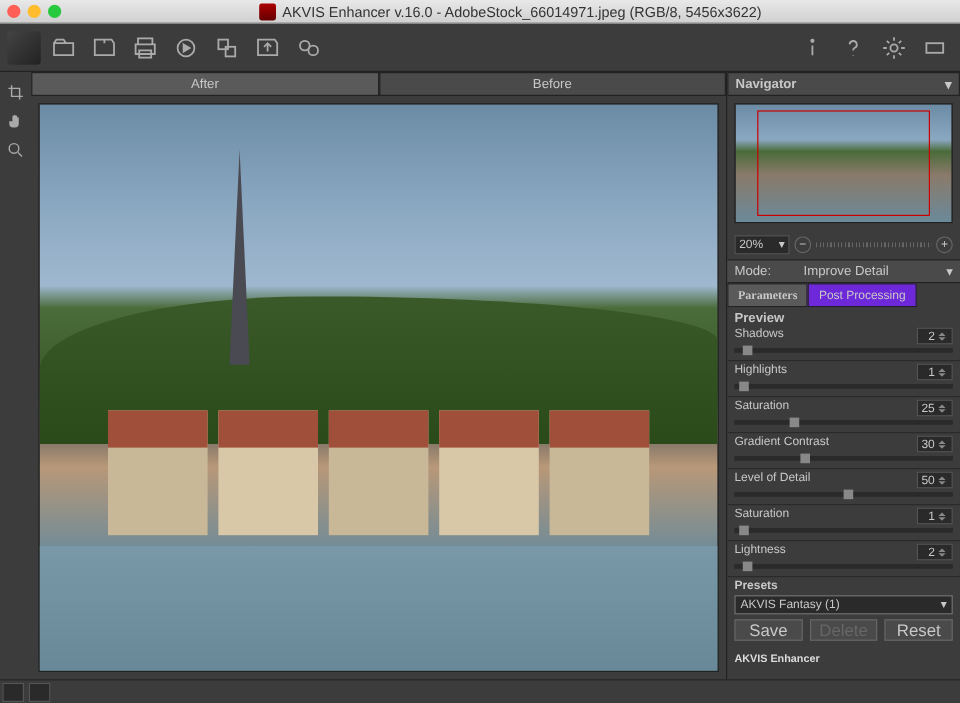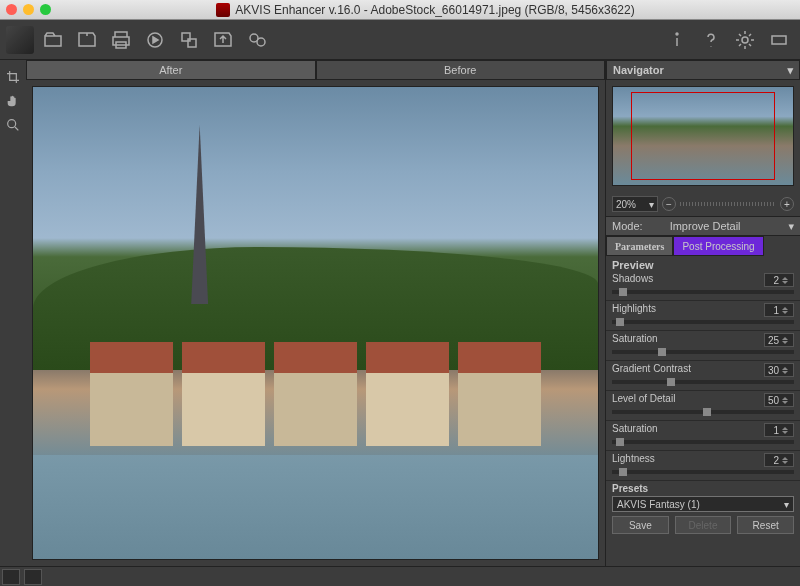--- a/index.html
+++ b/index.html
@@ -62,21 +62,21 @@
 .param { padding: 2px 6px 6px; border-bottom: 1px solid #2a2a2a; }
 .param-row { display: flex; align-items: flex-start; justify-content: space-between; font-size: 10px; }
 .param-val { width: 30px; height: 14px; background: #2a2a2a; border: 1px solid #555; display: flex; align-items: center; justify-content: flex-end; padding: 0 5px; gap: 3px; font-size: 10px; }
 .stepper { display:flex; flex-direction:column; gap:1px; }
 .stepper div { width:0; height:0; border-left:3px solid transparent; border-right:3px solid transparent; }
 .stepper .up { border-bottom:3px solid #888; } .stepper .down { border-top:3px solid #888; }
 .param-slider { height: 4px; background: #2a2a2a; margin-top: 3px; position: relative; }
 .param-handle { position: absolute; top: -2px; width: 8px; height: 8px; background: #888; }
 .presets-sel { height: 16px; background: #2a2a2a; border: 1px solid #737373; font-size: 10px; display: flex; align-items: center; padding: 0 4px; margin: 2px 0 4px; }
 .preset-btns { display: flex; gap: 6px; }
-.pbtn { flex: 1; height: 18px; background: #4a4a4a; border: 1px solid #666; font-size: 10px; display: flex; align-items: center; justify-content: center; cursor: pointer; }
+.pbtn { flex: 1; height: 18px; background: #4a4a4a; border: 1px solid #666; font-size: 14px; display: flex; align-items: center; justify-content: center; cursor: pointer; }
 .pbtn.disabled { color: #666; }
 
 .desc { padding: 4px 6px; font-size: 9px; line-height: 1.3; color: #aaa; }
 .desc b { color: #ddd; }
 
 .bottom-bar { height: 20px; background: #3c3c3c; border-top: 1px solid #222; display: flex; }
 .bbox { width: 18px; height: 16px; margin: 2px; border: 1px solid #555; background: #2a2a2a; cursor: pointer; }
 </style>
 </head>
 <body>
@@ -363,20 +363,24 @@
             <span>AKVIS Fantasy (1)</span>
             <span style="margin-left:auto">▾</span>
           </div>
         <div class="preset-btns">
           <div class="pbtn">Save</div>
           <div class="pbtn disabled">Delete</div>
           <div class="pbtn">Reset</div>
         </div>
       </div>
 
+      <div class="desc">
+        <b>AKVIS Enhancer</b><br>
+        
+      </div>
     </div>
   </div>
 </div>
 
 <div class="bottom-bar">
   <div class="bbox"></div>
   <div class="bbox"></div>
 </div>
 
 </body></html>

